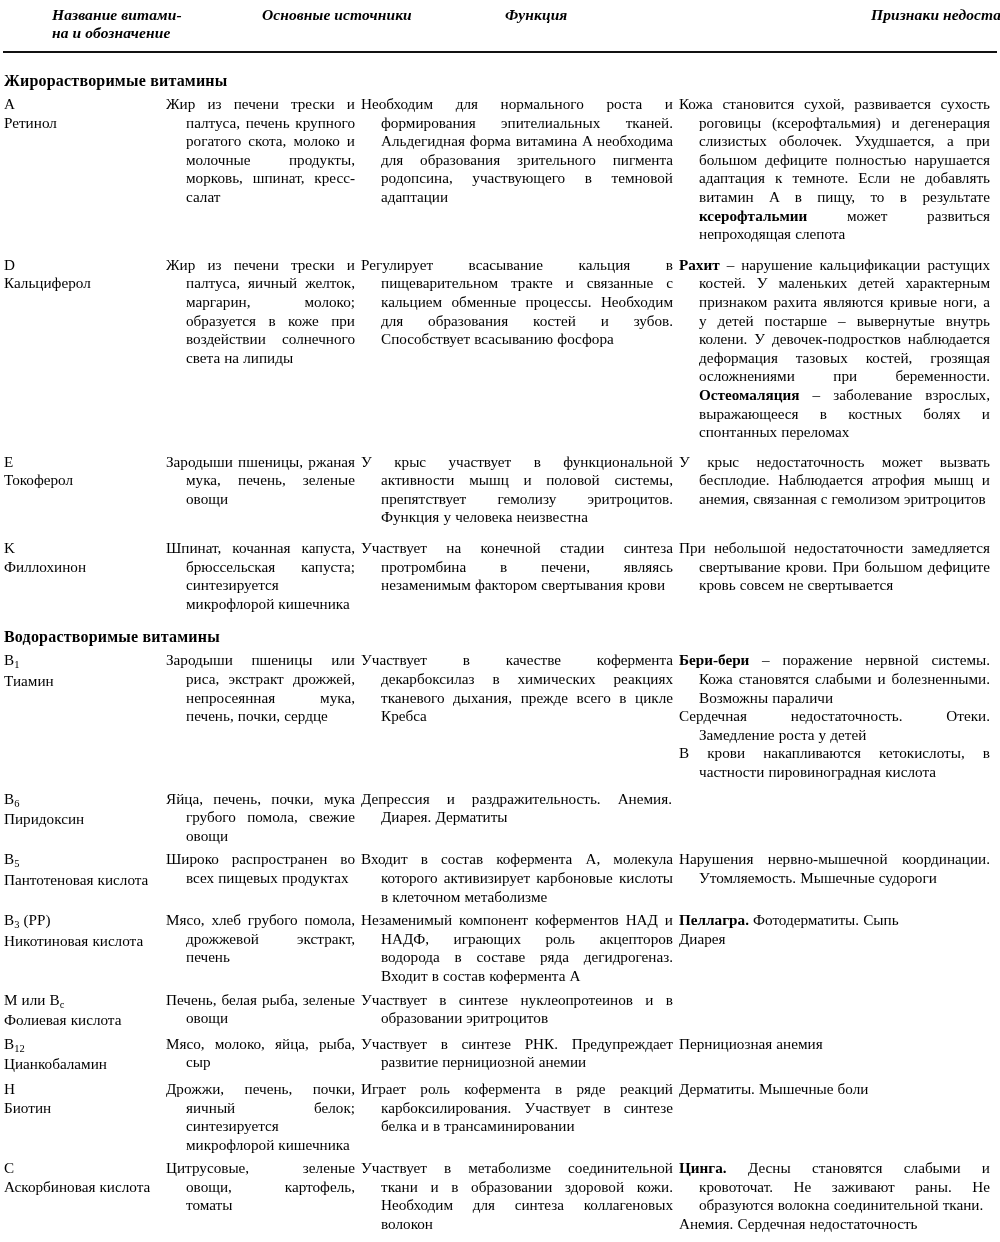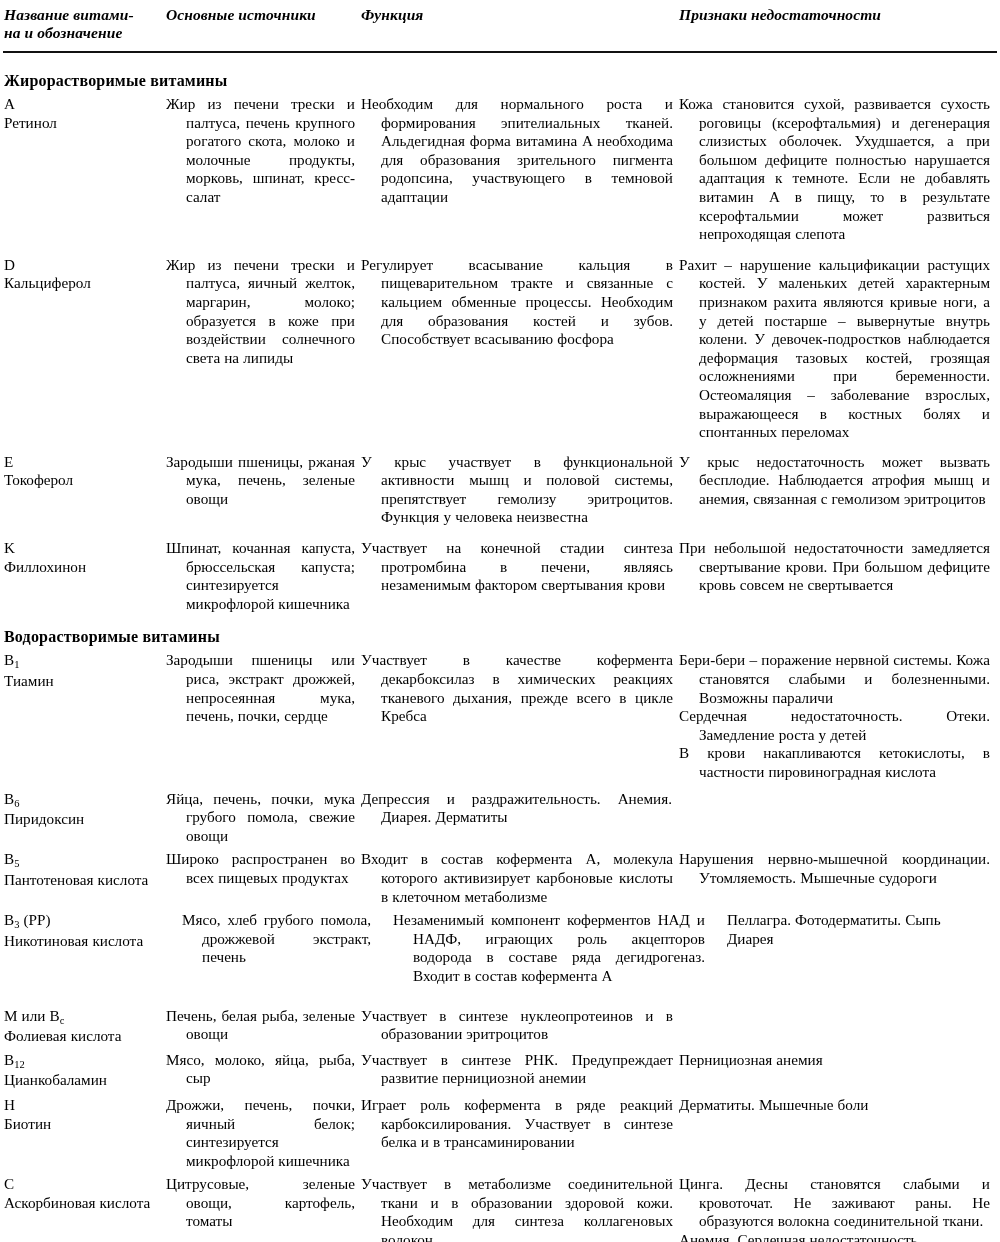--- a/index.html
+++ b/index.html
@@ -27,20 +27,21 @@
     display: flex;
     padding: 6px 4px 0 4px;
     box-sizing: border-box;
   }
   .thead .hcell {
     font-style: italic;
     font-weight: bold;
     font-size: 15.5px;
     line-height: 18px;
     letter-spacing: 0.1px;
+    margin-left: 48px;
   }
   .rule {
     height: 0;
     border-top: 2.5px solid #111;
     margin: 9px 3px 0 3px;
   }
 
   
   .c1 { width: 162px; flex: 0 0 162px; }
   .c2 { width: 195px; flex: 0 0 195px; }
@@ -78,21 +79,21 @@
     padding-left: 20px;
     text-indent: -20px;
     text-align: justify;
   }
   .hang p.noindent {
     padding-left: 0;
     text-indent: 0;
   }
   .nm p { margin: 0; }
 
-  b { font-weight: normal; }
+  b { font-weight: bold; }
   sub {
     font-size: 10.5px;
     vertical-align: baseline;
     position: relative;
     top: 3px;
   }
 </style>
 </head>
 <body>
 
@@ -218,38 +219,38 @@
       <p>Широко распространен во всех пищевых продуктах</p>
     </div>
     <div class="cell c3 hang">
       <p>Входит в состав кофермента A, молекула которого активизирует карбоновые кислоты в клеточном метаболизме</p>
     </div>
     <div class="cell c4 hang">
       <p>Нарушения нервно-мышечной координации. Утомляемость. Мышечные судороги</p>
     </div>
   </div>
 
-  <div class="row" style="margin-top:5px;gap:16px;">
+  <div class="row" style="margin-top:5px;">
     <div class="cell c1 nm">
       <p><span>B</span><sub>3</sub><span> (PP)</span></p>
       <p>Никотиновая кислота</p>
     </div>
     <div class="cell c2 hang">
       <p>Мясо, хлеб грубого помола, дрожжевой экстракт, печень</p>
     </div>
     <div class="cell c3 hang">
       <p>Незаменимый компонент коферментов НАД и НАДФ, играющих роль акцепторов водорода в составе ряда дегидрогеназ. Входит в состав кофермента A</p>
     </div>
     <div class="cell c4 hang">
       <p><b>Пеллагра.</b><span> Фотодерматиты. Сыпь</span></p>
       <p class="noindent">Диарея</p>
     </div>
   </div>
 
-  <div class="row" style="margin-top:21px;">
+  <div class="row" style="margin-top:5px;">
     <div class="cell c1 nm">
       <p><span>М или B</span><sub>с</sub></p>
       <p>Фолиевая кислота</p>
     </div>
     <div class="cell c2 hang">
       <p>Печень, белая рыба, зеленые овощи</p>
     </div>
     <div class="cell c3 hang">
       <p>Участвует в синтезе нуклеопротеинов и в образовании эритроцитов</p>
     </div>

